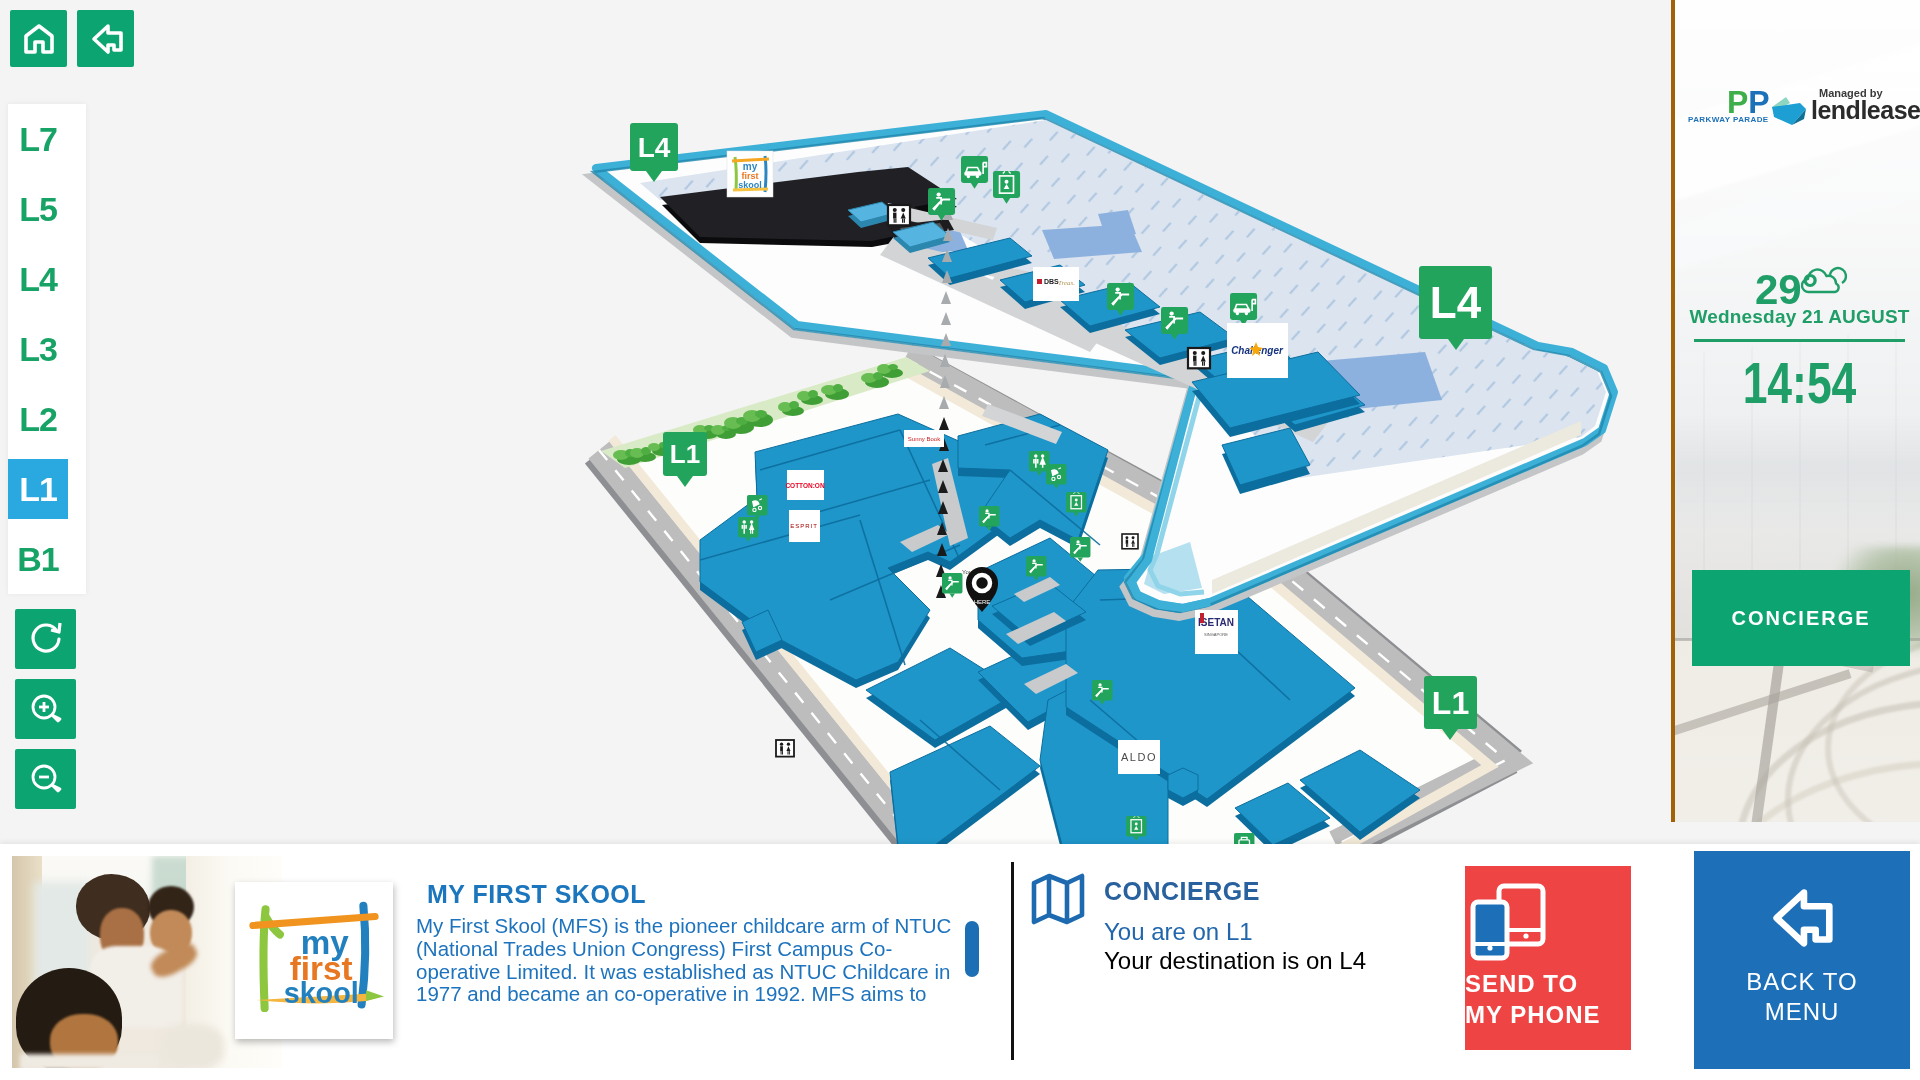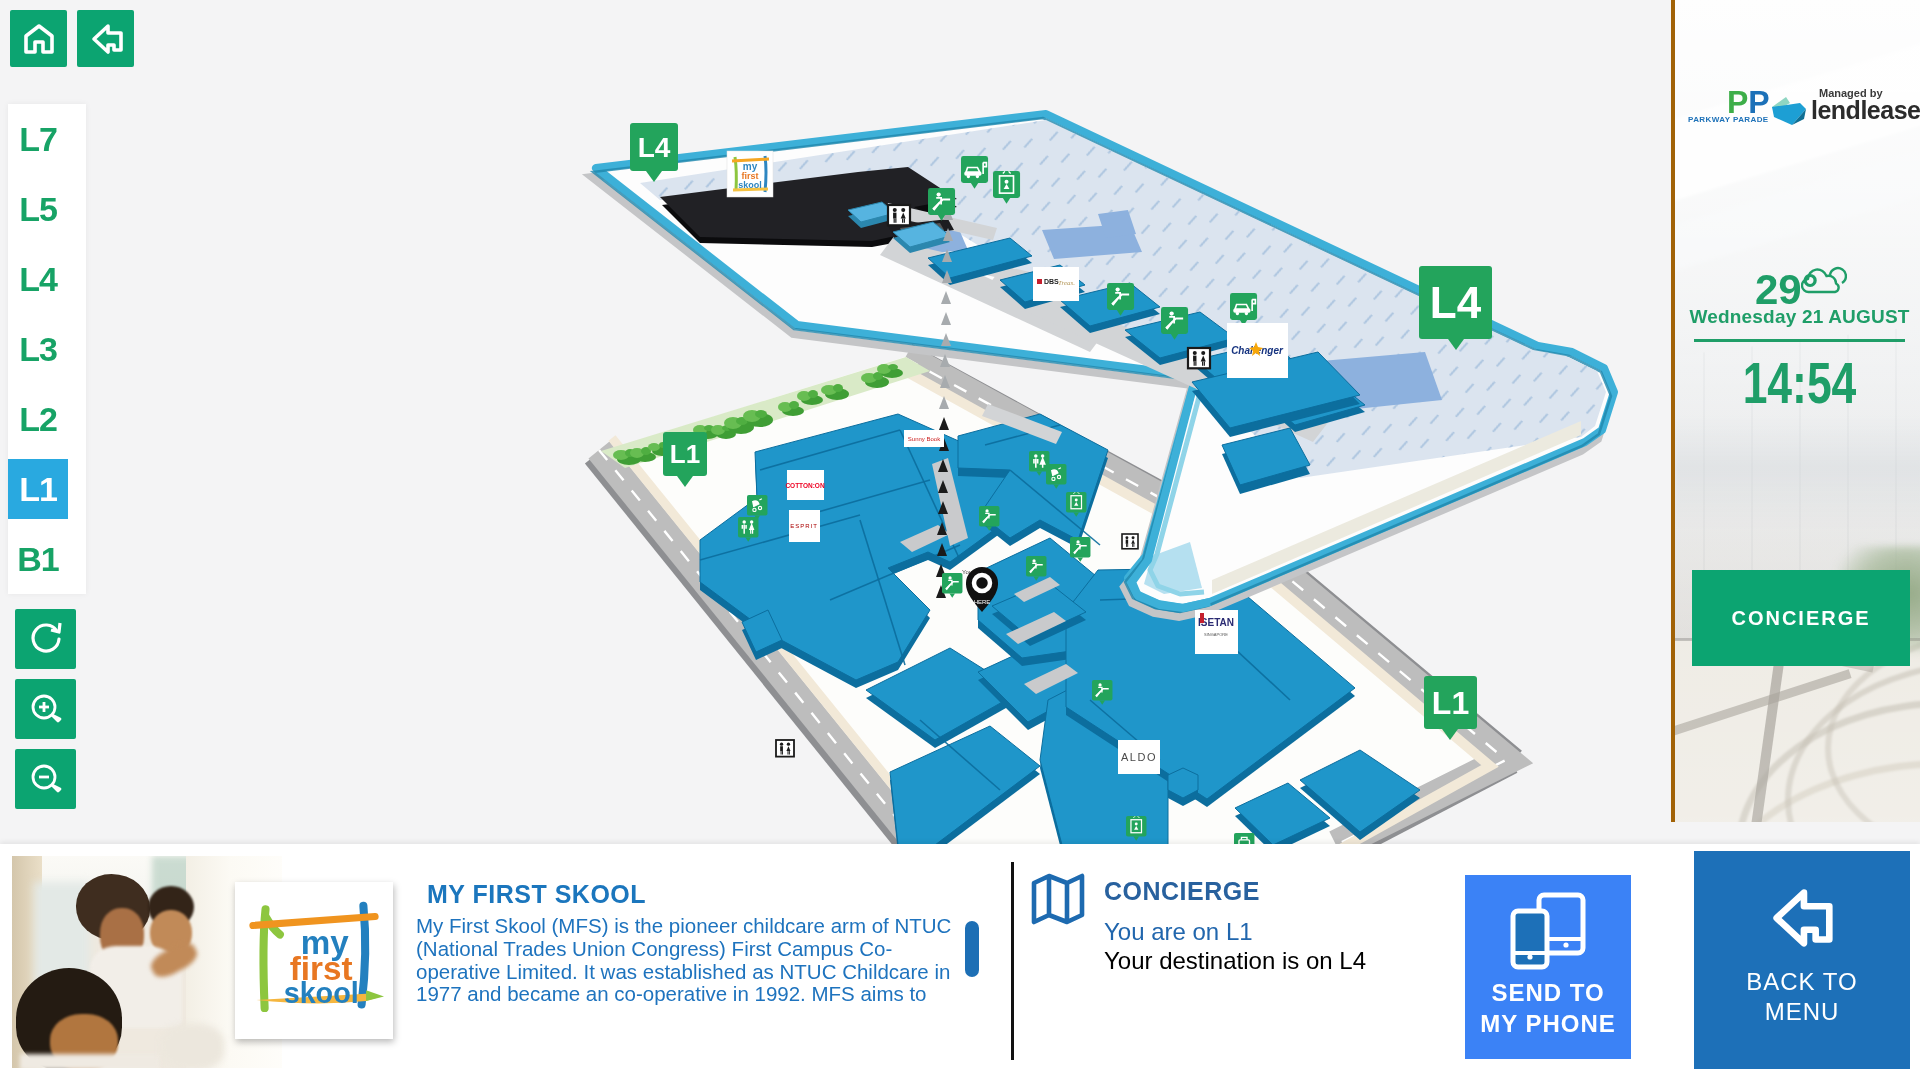--- a/index.html
+++ b/index.html
@@ -573,21 +573,21 @@
  <div style="position:absolute;left:427px;top:36px;font-size:25px;font-weight:bold;color:#1b76bd;letter-spacing:0.5px">MY FIRST SKOOL</div>
  <div style="position:absolute;left:416px;top:71px;width:540px;font-size:20.5px;line-height:22.8px;color:#1e73be">My First Skool (MFS) is the pioneer childcare arm of NTUC (National Trades Union Congress) First Campus Co-operative Limited. It was established as NTUC Childcare in 1977 and became an co-operative in 1992. MFS aims to</div>
  <div style="position:absolute;left:965px;top:77px;width:14px;height:56px;border-radius:7px;background:#1d6fb5"></div>
  <div style="position:absolute;left:1011px;top:18px;width:3px;height:198px;background:#111"></div>
  <div style="position:absolute;left:1030px;top:29px"><svg width="56" height="54" viewBox="0 0 56 54">
           <path d="M4 10 L19 3 L37 10 L52 3 L52 42 L37 49 L19 42 L4 49 Z M19 3 L19 42 M37 10 L37 49" fill="none" stroke="#1d6ab0" stroke-width="4.6" stroke-linejoin="round"></path>
         </svg></div>
  <div style="position:absolute;left:1104px;top:33px;font-size:25px;font-weight:bold;color:#28619e;letter-spacing:0.5px">CONCIERGE</div>
  <div style="position:absolute;left:1104px;top:74px;font-size:24px;color:#2166ad">You are on L1</div>
  <div style="position:absolute;left:1104px;top:103px;font-size:24px;color:#000000">Your destination is on L4</div>
- <div style="position:absolute;left:1465px;top:31px;width:166px;height:184px;background:#3b82f6;text-align:center">
+ <div style="position:absolute;left:1465px;top:22px;width:166px;height:184px;background:#ef4444;">
    <div style="margin-top:16px"><svg width="86" height="80" viewBox="0 0 86 80">
 <rect x="34" y="4" width="44" height="58" rx="5" fill="none" stroke="#fff" stroke-width="5"></rect>
 <rect x="8" y="20" width="34" height="56" rx="5" fill="#1d70b8" stroke="#fff" stroke-width="5"></rect>
 <circle cx="25" cy="66" r="2.6" fill="#fff"></circle>
 <circle cx="61" cy="54" r="2.6" fill="#fff"></circle>
 <line x1="42" y1="48" x2="78" y2="48" stroke="#fff" stroke-width="4"></line>
 <line x1="10" y1="62" x2="40" y2="62" stroke="#fff" stroke-width="4"></line>
 </svg></div>
    <div style="color:#fff;font-size:24px;font-weight:bold;letter-spacing:1px;line-height:31px;margin-top:2px">SEND TO<br>MY PHONE</div>
  </div>

